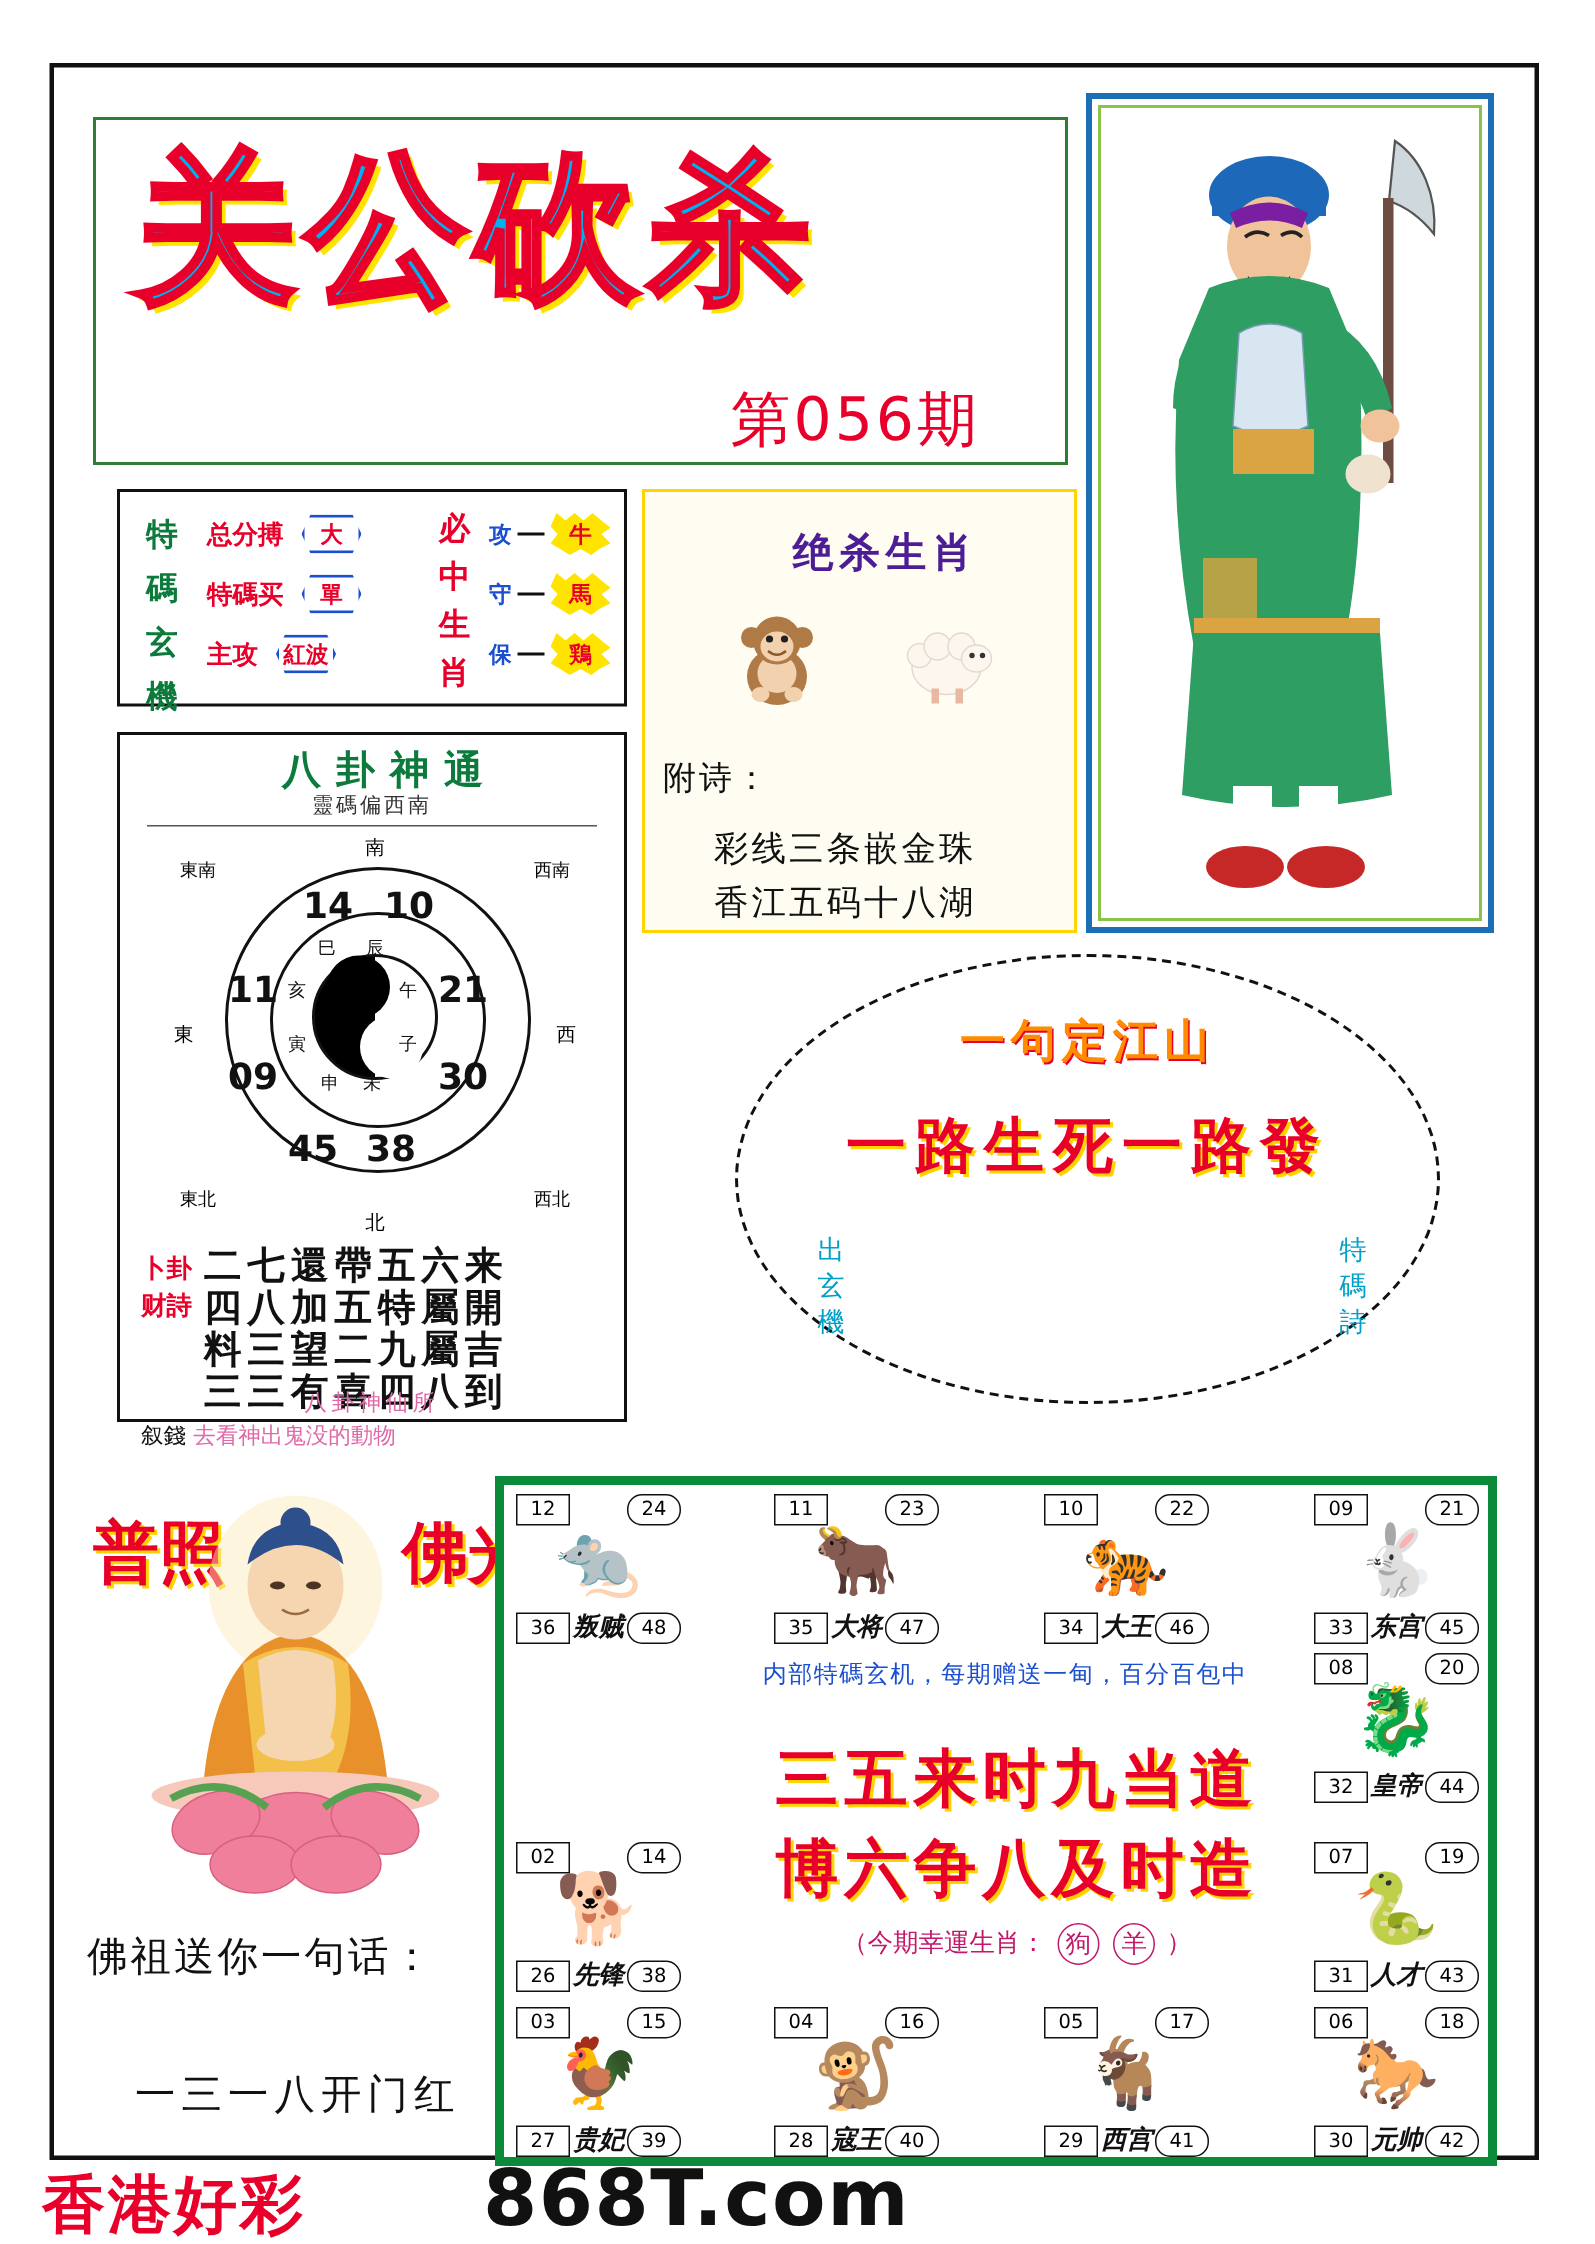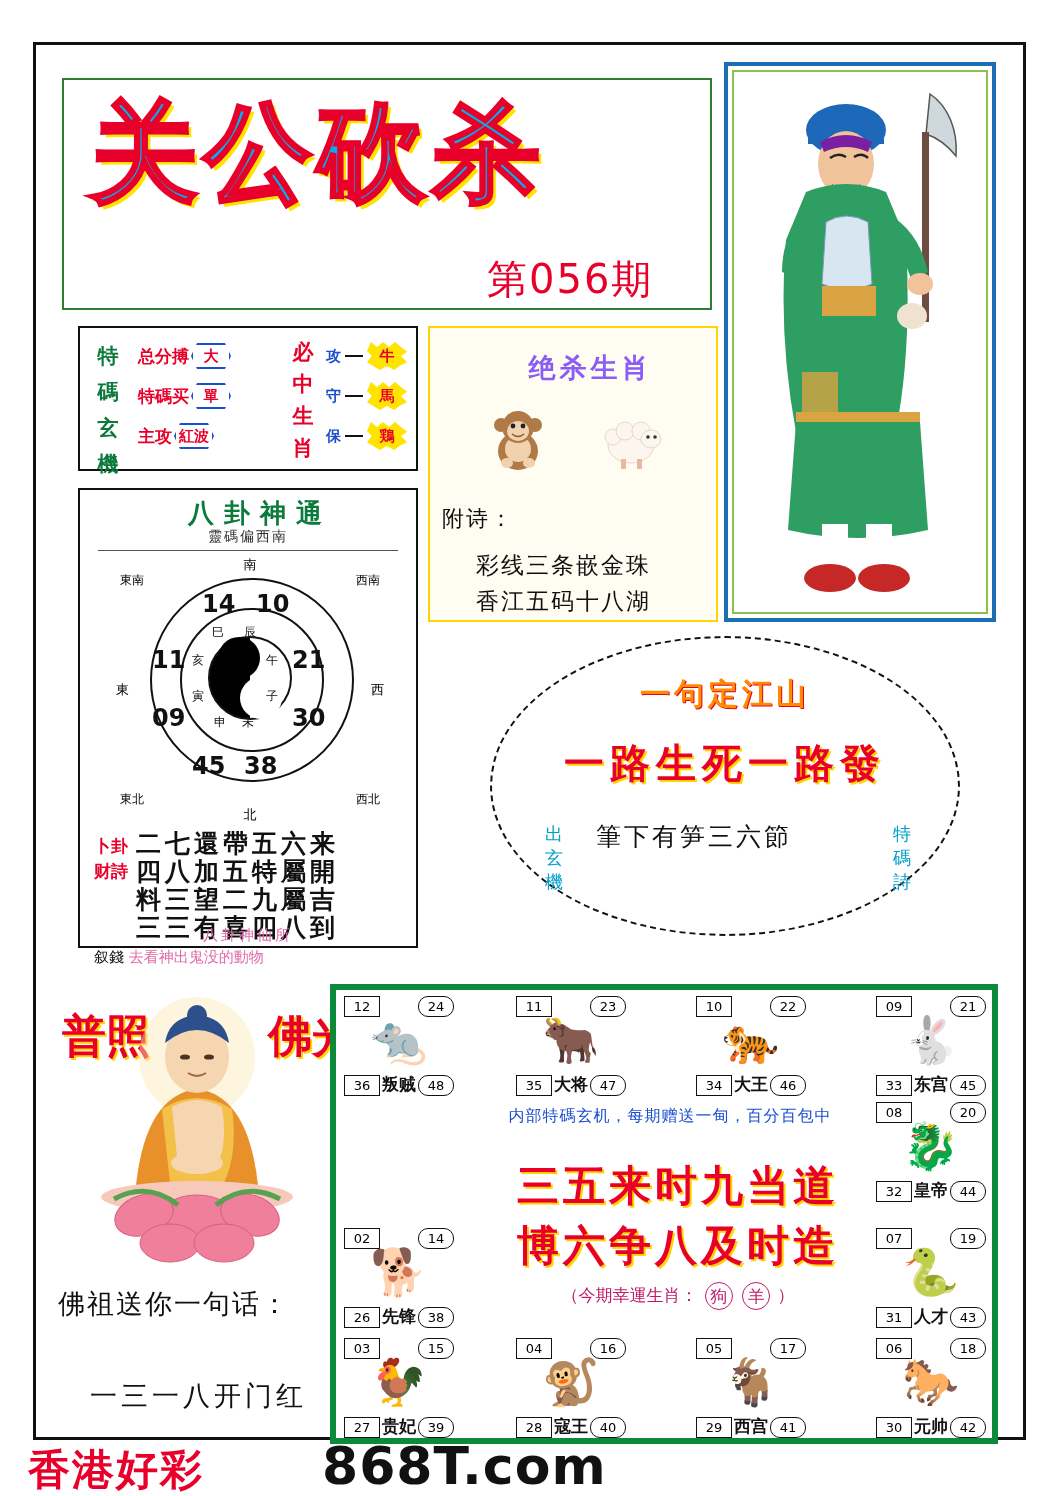--- a/index.html
+++ b/index.html
@@ -39,21 +39,21 @@
   }
   .hero-inner{position:absolute;inset:4px;border:2px solid #8bc34a;overflow:hidden;background:#fff;}
   
   .tm-box{
     position:absolute;left:78px;top:326px;width:340px;height:145px;
     border:2px solid #111;background:#fff;box-sizing:border-box;
   }
   .tm-left{position:absolute;left:8px;top:10px;width:40px;
     font-size:21px;font-weight:bold;color:#0b7a3b;line-height:36px;text-align:center;}
   .tm-mid{position:absolute;left:58px;top:8px;width:150px;}
-  .tm-row{height:40px;display:flex;align-items:center;gap:2px;}
+  .tm-row{height:40px;display:flex;align-items:center;gap:12px;}
   .tm-lbl{font-size:17px;color:#e8002a;font-weight:bold;white-space:nowrap;}
   .hexa{
     width:40px;height:26px;display:flex;align-items:center;justify-content:center;
     font-size:15px;font-weight:bold;color:#e8002a;border:2px solid #1a4fd0;
     background:#fff;
     clip-path:polygon(15% 0,85% 0,100% 50%,85% 100%,15% 100%,0 50%);
     box-sizing:border-box;
   }
   .tm-center{
     position:absolute;left:206px;top:8px;width:34px;
@@ -115,21 +115,21 @@
   .bagua-foot1{position:absolute;left:0;right:0;top:436px;text-align:center;
     font-size:15px;color:#e06aa8;letter-spacing:3px;}
   .bagua-foot2{position:absolute;left:14px;top:458px;font-size:15px;color:#111;}
   .bagua-foot2 .pink{color:#e06aa8;}
   
   .jue-box{
     position:absolute;left:428px;top:326px;width:290px;height:296px;
     border:2px solid #ffd400;background:#fffdf2;box-sizing:border-box;
   }
   .jue-title{position:absolute;left:0;right:0;top:22px;text-align:center;
-    font-size:27px;font-weight:bold;color:#8b5cf6;letter-spacing:4px;margin-left:35px;}
+    font-size:27px;font-weight:bold;color:#4c1d95;letter-spacing:4px;margin-left:35px;}
   .jue-anim{position:absolute;left:30px;top:70px;width:230px;height:80px;display:flex;gap:40px;align-items:center;justify-content:center;}
   .jue-poem-label{position:absolute;left:12px;top:176px;font-size:22px;color:#111;letter-spacing:2px;}
   .jue-l1{position:absolute;left:46px;top:222px;font-size:23px;color:#111;letter-spacing:2px;}
   .jue-l2{position:absolute;left:46px;top:258px;font-size:23px;color:#111;letter-spacing:2px;}
   
   .oval{
     position:absolute;left:490px;top:636px;width:470px;height:300px;
     border:2px dashed #111;border-radius:50%;background:#fff;box-sizing:border-box;
   }
   .oval-t{position:absolute;left:0;right:0;top:36px;text-align:center;
@@ -157,21 +157,21 @@
   }
   .zcell{position:absolute;width:110px;height:100px;}
   .zc-tl,.zc-tr,.zc-bl,.zc-br{
     position:absolute;width:34px;height:19px;border:1px solid #111;
     font-size:13px;display:flex;align-items:center;justify-content:center;background:#fff;
   }
   .zc-tl{left:0;top:0;}
   .zc-tr{right:0;top:0;border-radius:10px;}
   .zc-bl{left:0;bottom:0;}
   .zc-br{right:0;bottom:0;border-radius:10px;}
-  .zname{position:absolute;left:0;right:0;bottom:0px;text-align:center;font-size:17px;font-weight:bold;color:#111;}
+  .zname{position:absolute;left:0;right:0;bottom:0px;text-align:center;font-size:17px;font-weight:bold;color:#111;font-style:italic;}
   .zglyph{position:absolute;left:50%;top:16px;transform:translateX(-50%);font-size:46px;line-height:56px;color:#111;}
   .inner-note{
     position:absolute;left:470px;top:1106px;width:400px;text-align:center;
     font-size:16px;color:#1a4fd0;letter-spacing:1px;
   }
   .big-red1{position:absolute;left:468px;top:1158px;width:420px;text-align:center;
     font-size:42px;font-weight:bold;color:#e8002a;letter-spacing:4px;text-shadow:2px 2px 0 #ffd400;}
   .big-red2{position:absolute;left:468px;top:1218px;width:420px;text-align:center;
     font-size:42px;font-weight:bold;color:#e8002a;letter-spacing:4px;text-shadow:2px 2px 0 #ffd400;}
   .lucky{position:absolute;left:470px;top:1282px;width:416px;text-align:center;font-size:17px;color:#c2186b;}
@@ -356,21 +356,20 @@
     <div class="jue-poem-label">附诗：</div>
     <div class="jue-l1">彩线三条嵌金珠</div>
     <div class="jue-l2">香江五码十八湖</div>
   </div>
 
   <div class="oval">
     <div class="oval-t">一句定江山</div>
     <div class="oval-m">一路生死一路發</div>
     <div class="oval-lab-l">出玄機</div>
     <div class="oval-lab-r">特碼詩</div>
-    <div class="oval-p1">筆下有笋三六節</div>
   </div>
 
   <div class="pu">普照</div>
   <div class="fo">佛光</div>
   <div class="buddha-wrap">
     <svg width="215" height="290" viewBox="0 0 215 290">
 
       <ellipse cx="107" cy="72" rx="58" ry="60" fill="#fde9b8" opacity="0.45"></ellipse>
 
       <path d="M46 200 q10 -90 61 -96 q51 6 61 96 q-61 18 -122 0 Z" fill="#e8902a"></path>

